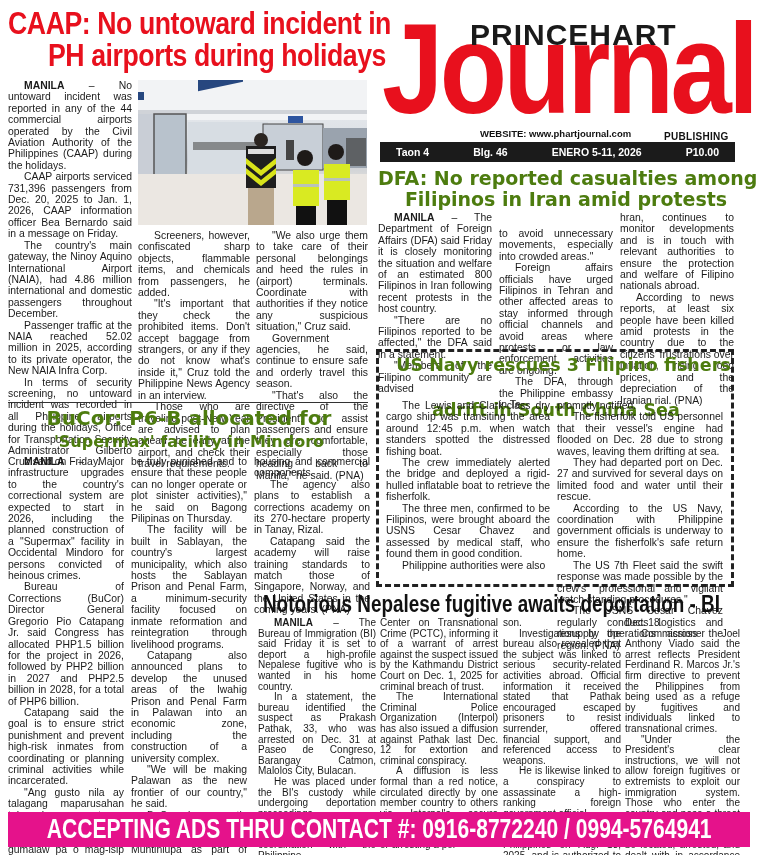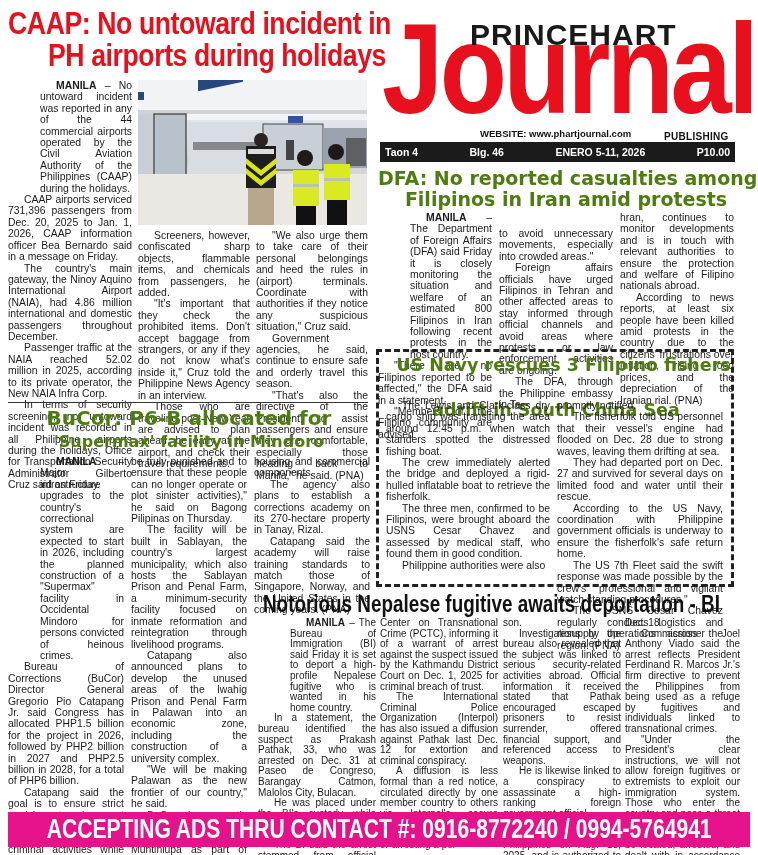--- a/index.html
+++ b/index.html
@@ -21,39 +21,39 @@
     font-family: "Liberation Sans", sans-serif; font-weight: 700; color: #111;
     white-space: nowrap; transform: scaleX(0.82); transform-origin: left top;
   }
 
   .col {
     position: absolute; font-family: "Liberation Sans", sans-serif;
     font-size: 10.4px; line-height: 11.4px; text-align: justify; color: #1a1a1a;
     hyphens: manual;
   }
   .col p { text-indent: 16px; }
-  .col p.first { text-indent: 16px; margin-left: 32px; }
+  .col p.first { text-indent: 16px; }
   .col p.cont { text-indent: 0; }
   .dateline { font-weight: 700; }
 
   
   .mast-princehart {
     font-family: "Liberation Sans", sans-serif; font-weight: 700; color: #1a1a1a;
     font-size: 30px; letter-spacing: 1px; line-height: 30px;
   }
   .mast-journal {
     font-family: "Liberation Sans", sans-serif; font-weight: 700; color: #e8101d;
     font-size: 128px; line-height: 110px; letter-spacing: -4px;
     transform: scaleX(0.86); transform-origin: left top; white-space: nowrap;
   }
   .mast-website { font-weight: 700; font-size: 9.5px; color: #111; }
   .mast-publishing { font-weight: 700; font-size: 10px; color: #111; letter-spacing: 0.3px; }
   .mast-bar {
     background: #1b1b1b; color: #fff; font-weight: 700; font-size: 10.5px;
-    display: flex; align-items: center; justify-content: space-between; padding: 0 5px;
+    display: flex; align-items: center; justify-content: space-between; padding: 0 16px;
   }
 
   .rule { position: absolute; background: #333; height: 1px; }
 
   .dash-box { position: absolute; border: 3px dashed #222; }
 
   
   .photo { position: absolute; overflow: hidden; background: linear-gradient(#eef0f3 0%, #dde1e6 38%, #c6cbd2 55%, #e9e6e1 75%, #d8d4ce 100%); }
 
   .ad-bar {

